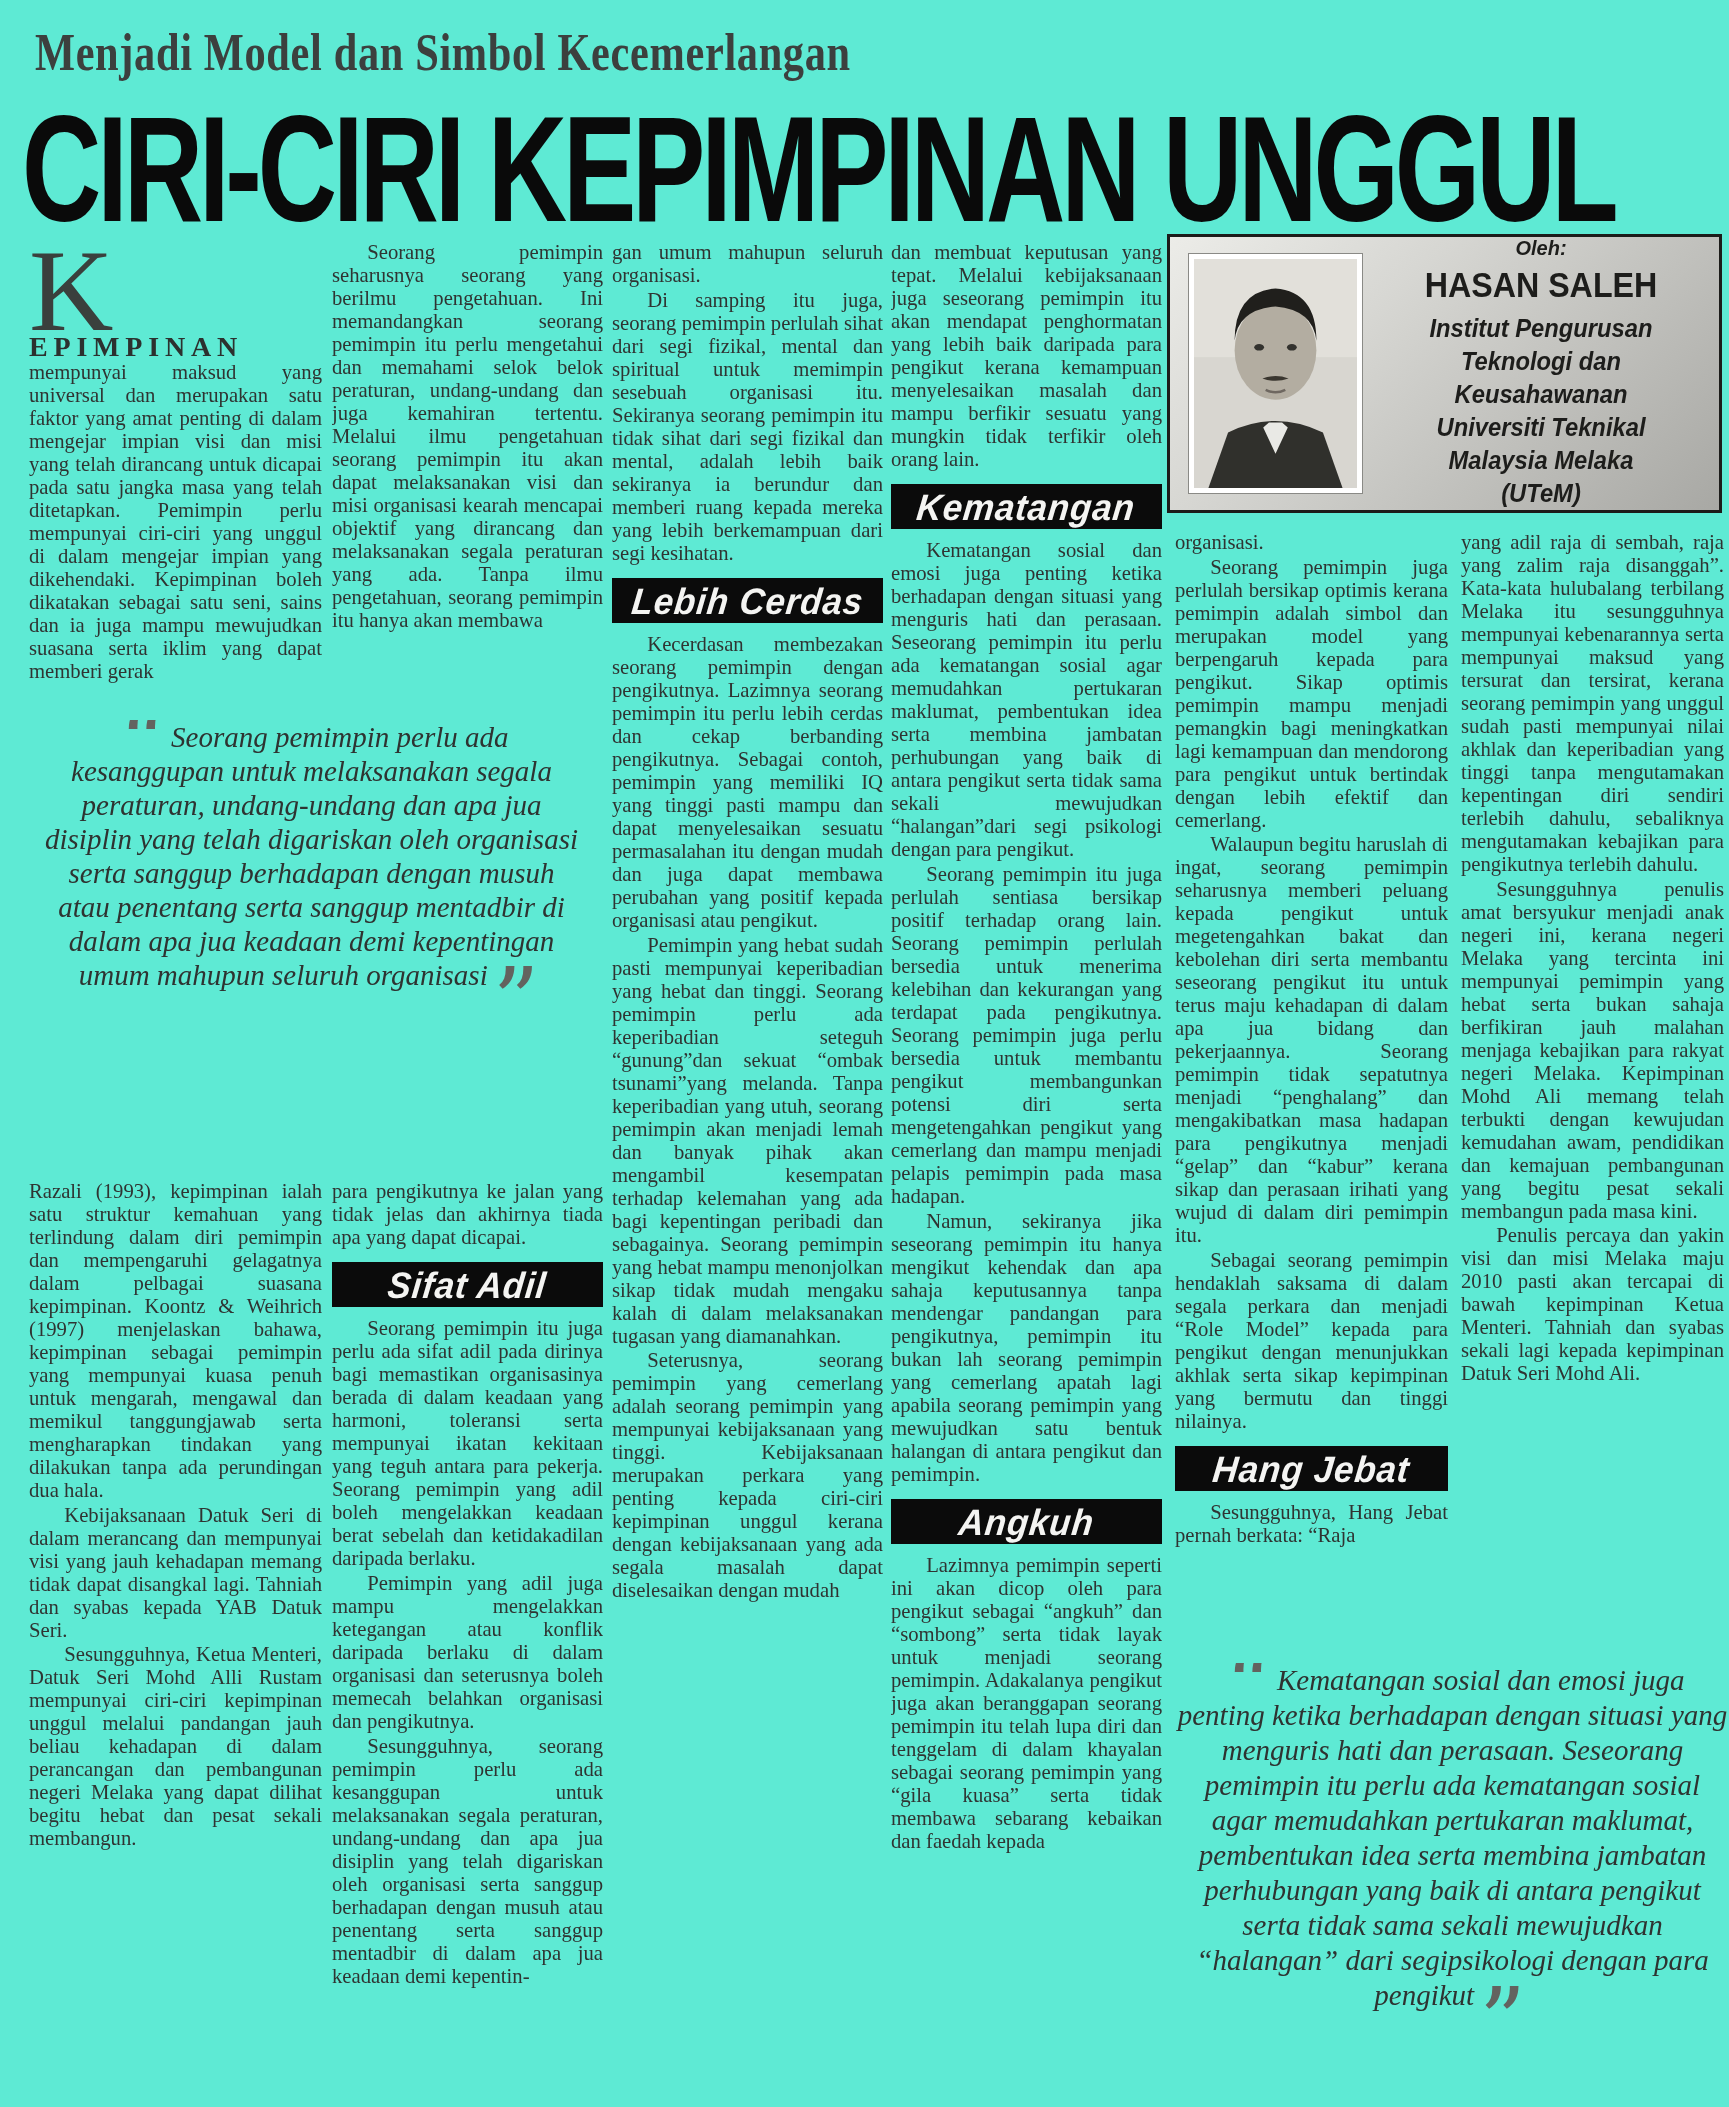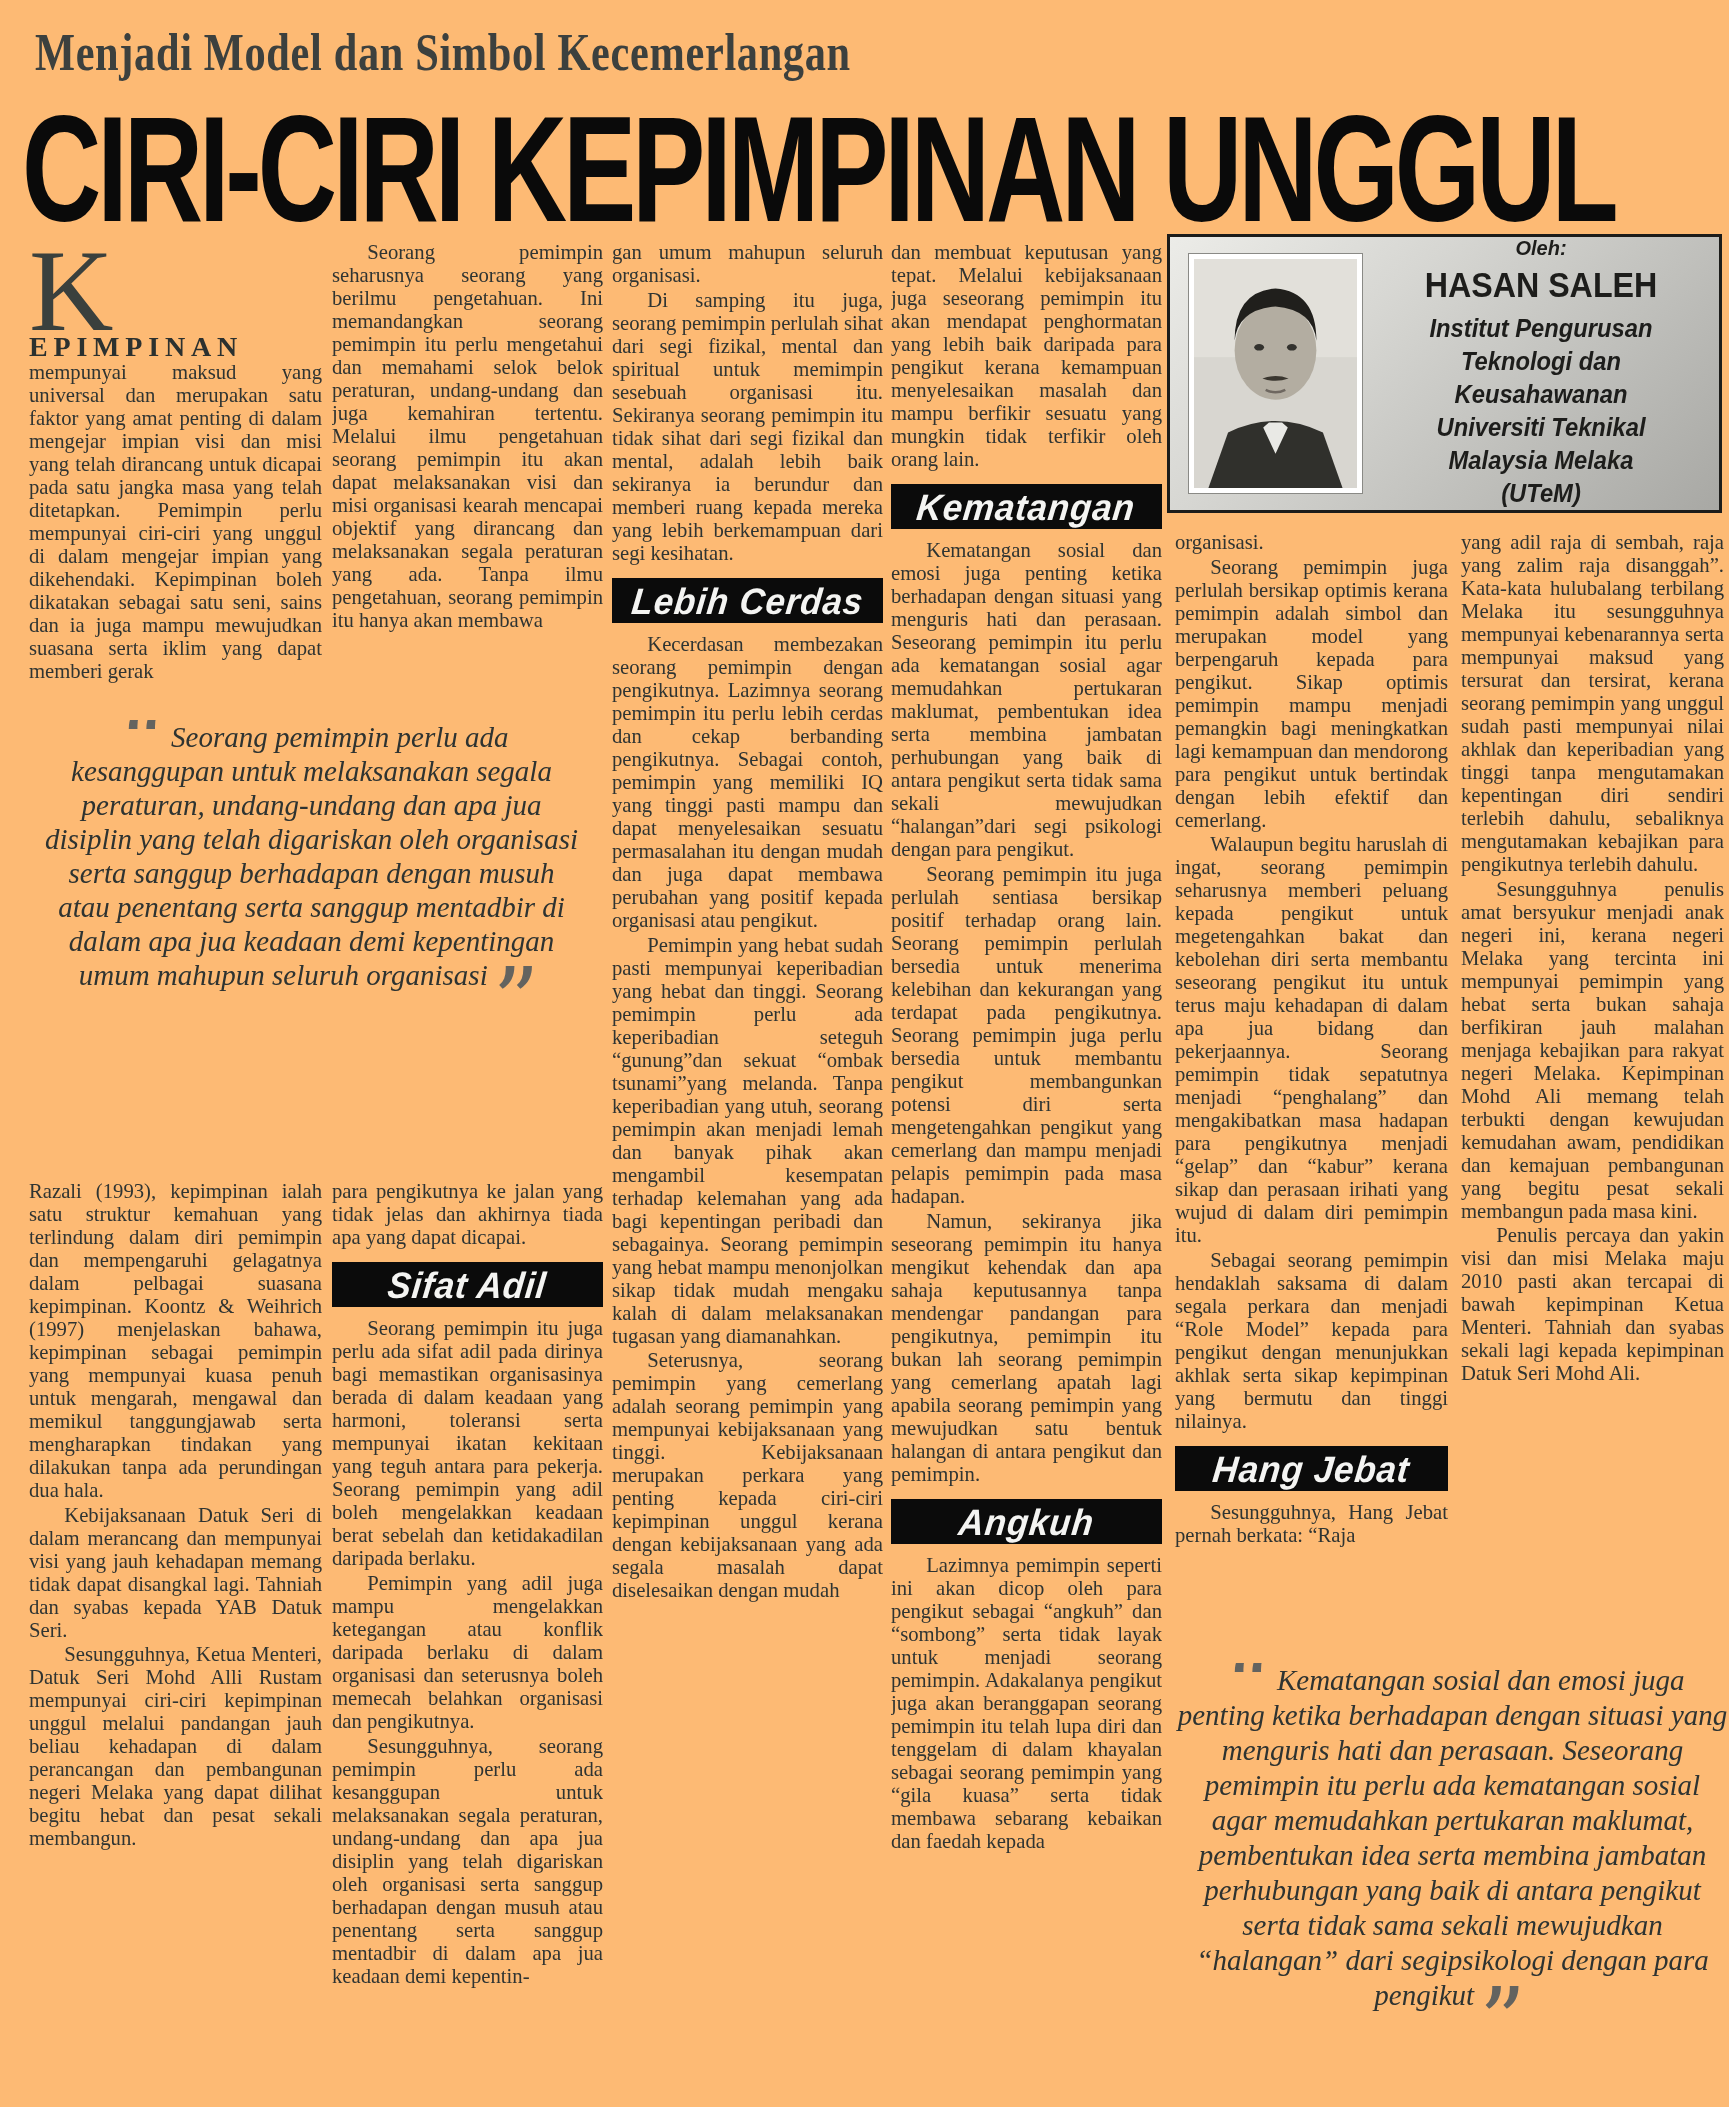--- a/index.html
+++ b/index.html
@@ -1,20 +1,20 @@
 <!DOCTYPE html>
 <html style="font-size:13.2px"><head>
 <meta charset="utf-8">
 <style>
   html,body{margin:0;padding:0;}
   body{background:#e8e8e4;}
   #page{
     position:relative;
     width:1729px;height:2108px;
-    background:#fdba74;
+    background:#5eead4;
     font-family:"Liberation Serif", serif;
     color:#2f3432;
     overflow:hidden;
   }
   
   .kicker{
     position:absolute;left:35px;top:21.5px;
     font-family:"Liberation Serif", serif;
     font-size:53px;font-weight:700;color:#3c403e;
     transform:scaleX(0.80);transform-origin:0 0;

